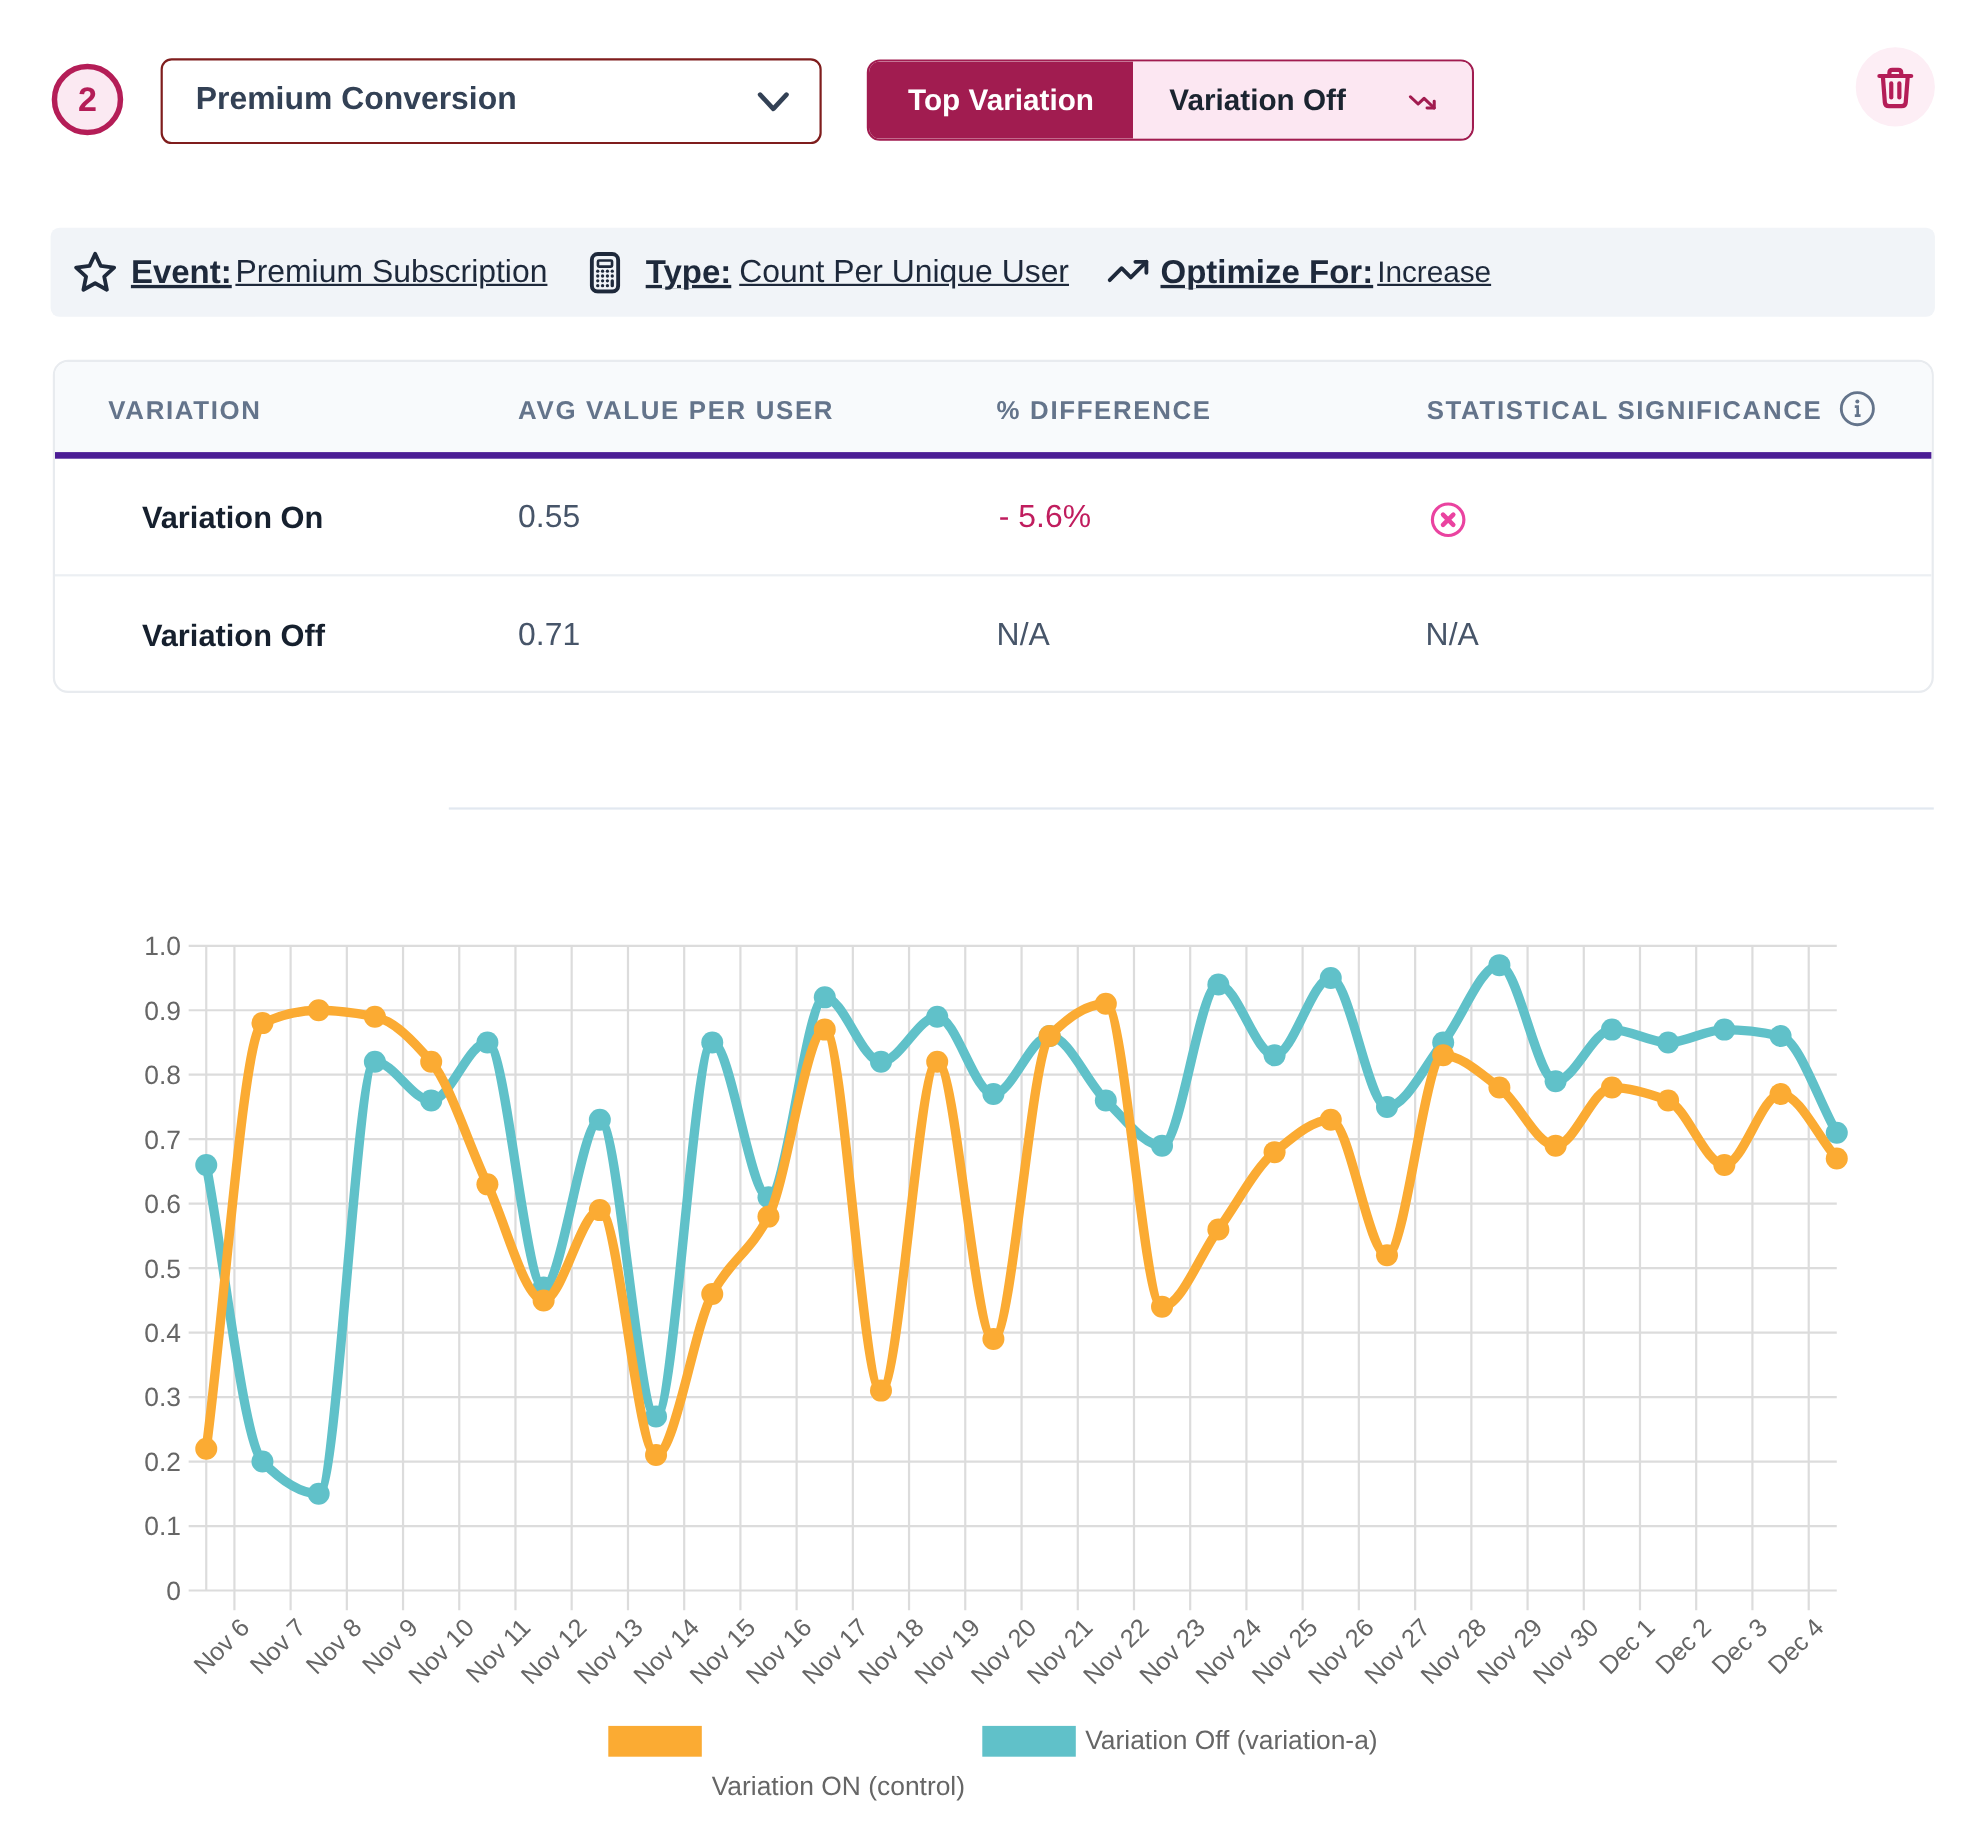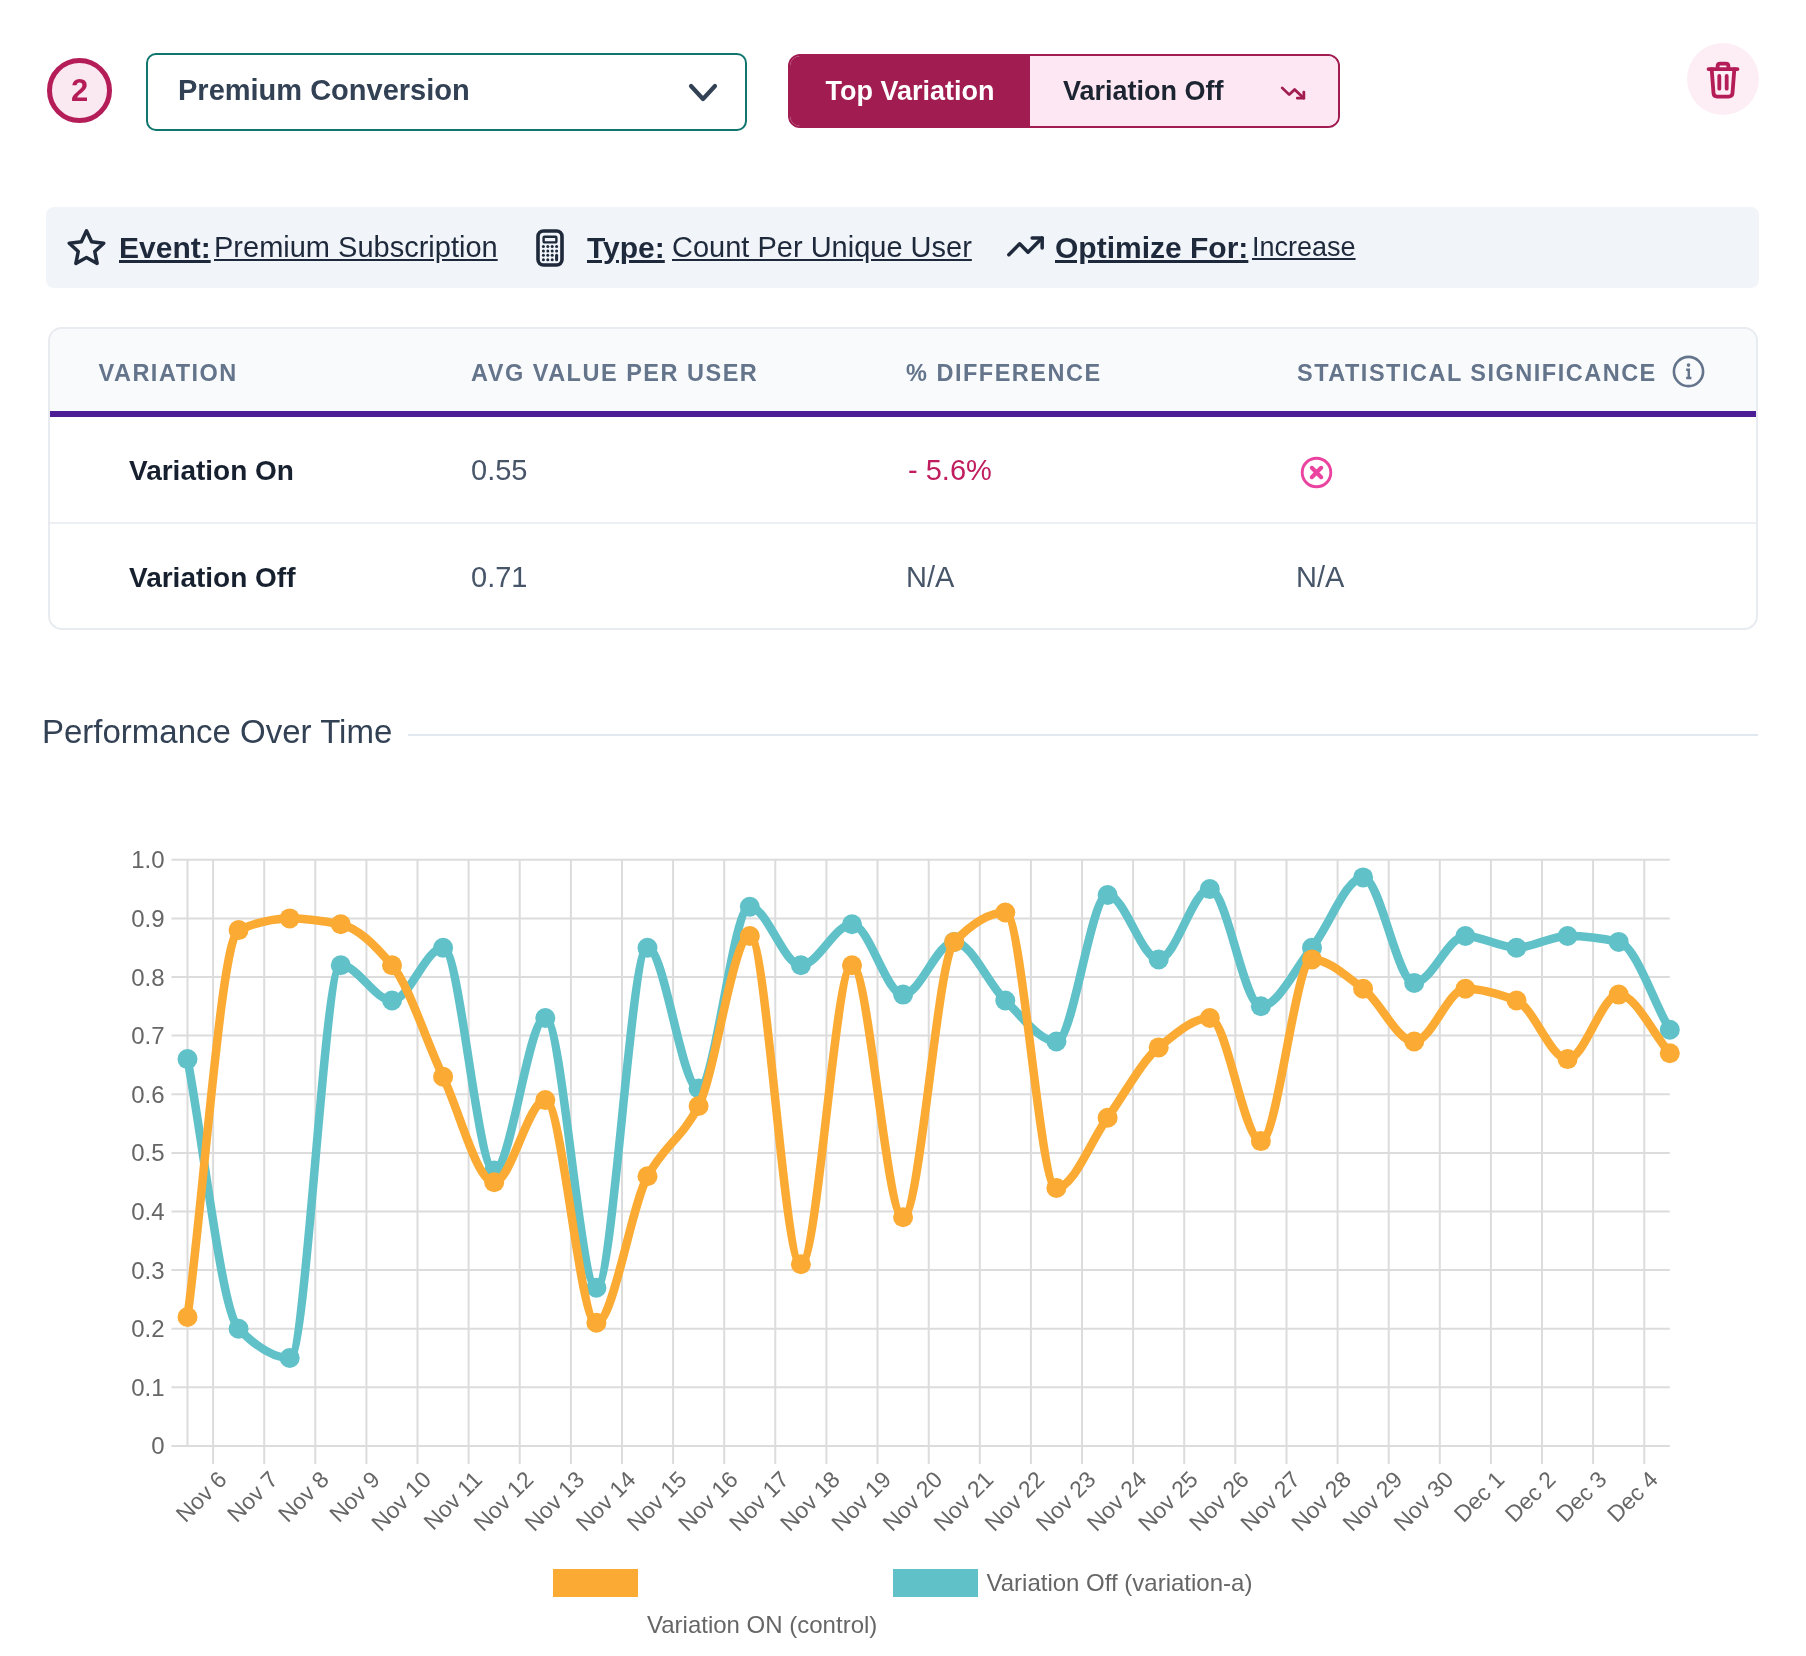--- a/index.html
+++ b/index.html
@@ -6,21 +6,21 @@
 html,body { background:#fff; }
 body { font-family:"Liberation Sans", sans-serif; }
 .page { position:relative; width:1806px; height:1656px; background:#fff; overflow:hidden; }
 .abs { position:absolute; }
 
 .badge { left:47px; top:58px; width:65px; height:65px; border-radius:50%;
   background:#fbe9f2; border:5px solid #b41d57; color:#b41d57;
   font-size:31px; font-weight:600; display:flex; align-items:center; justify-content:center; }
 
 .dropdown { left:146px; top:53px; width:601px; height:78px; background:#fff;
-  border:2px solid #0f766e; border-radius:10px; }
+  border:2px solid #7f1d1d; border-radius:10px; }
 .dropdown .txt { position:absolute; left:30px; top:19px; font-size:29px; font-weight:600; color:#334155; }
 
 .seg { left:788px; top:54px; width:552px; height:74px; border:2px solid #a11c50; border-radius:12px; overflow:hidden; display:flex; }
 .seg .s1 { width:240px; background:#a11c50; color:#fff; font-size:27px; font-weight:600;
   display:flex; align-items:center; justify-content:center; }
 .seg .s2 { flex:1; background:#fce7f2; color:#1b2430; font-size:27px; font-weight:600;
   display:flex; align-items:center; padding-left:33px; }
 
 .trash { left:1687px; top:43px; width:72px; height:72px; border-radius:50%; background:#fdeef5;
   display:flex; align-items:center; justify-content:center; }
@@ -153,21 +153,20 @@
         </svg>
     </div>
     <div class="row2">
       <div class="td name" style="left:47px;">Variation Off</div>
       <div class="td" style="left:421px;">0.71</div>
       <div class="td" style="left:856px;">N/A</div>
       <div class="td" style="left:1246px;">N/A</div>
     </div>
   </div>
 
-  <div class="abs ptitle">Performance Over Time</div>
   <div class="abs pline"></div>
 
   <svg class="abs" style="left:0; top:0;" width="1806" height="1656" viewBox="0 0 1806 1656">
 <line x1="171.5" y1="1445.9" x2="1669.8" y2="1445.9" stroke="#dcdcdc" stroke-width="2"></line>
 <line x1="171.5" y1="1387.3" x2="1669.8" y2="1387.3" stroke="#dcdcdc" stroke-width="2"></line>
 <line x1="171.5" y1="1328.7" x2="1669.8" y2="1328.7" stroke="#dcdcdc" stroke-width="2"></line>
 <line x1="171.5" y1="1270.1" x2="1669.8" y2="1270.1" stroke="#dcdcdc" stroke-width="2"></line>
 <line x1="171.5" y1="1211.5" x2="1669.8" y2="1211.5" stroke="#dcdcdc" stroke-width="2"></line>
 <line x1="171.5" y1="1152.9" x2="1669.8" y2="1152.9" stroke="#dcdcdc" stroke-width="2"></line>
 <line x1="171.5" y1="1094.2" x2="1669.8" y2="1094.2" stroke="#dcdcdc" stroke-width="2"></line>

